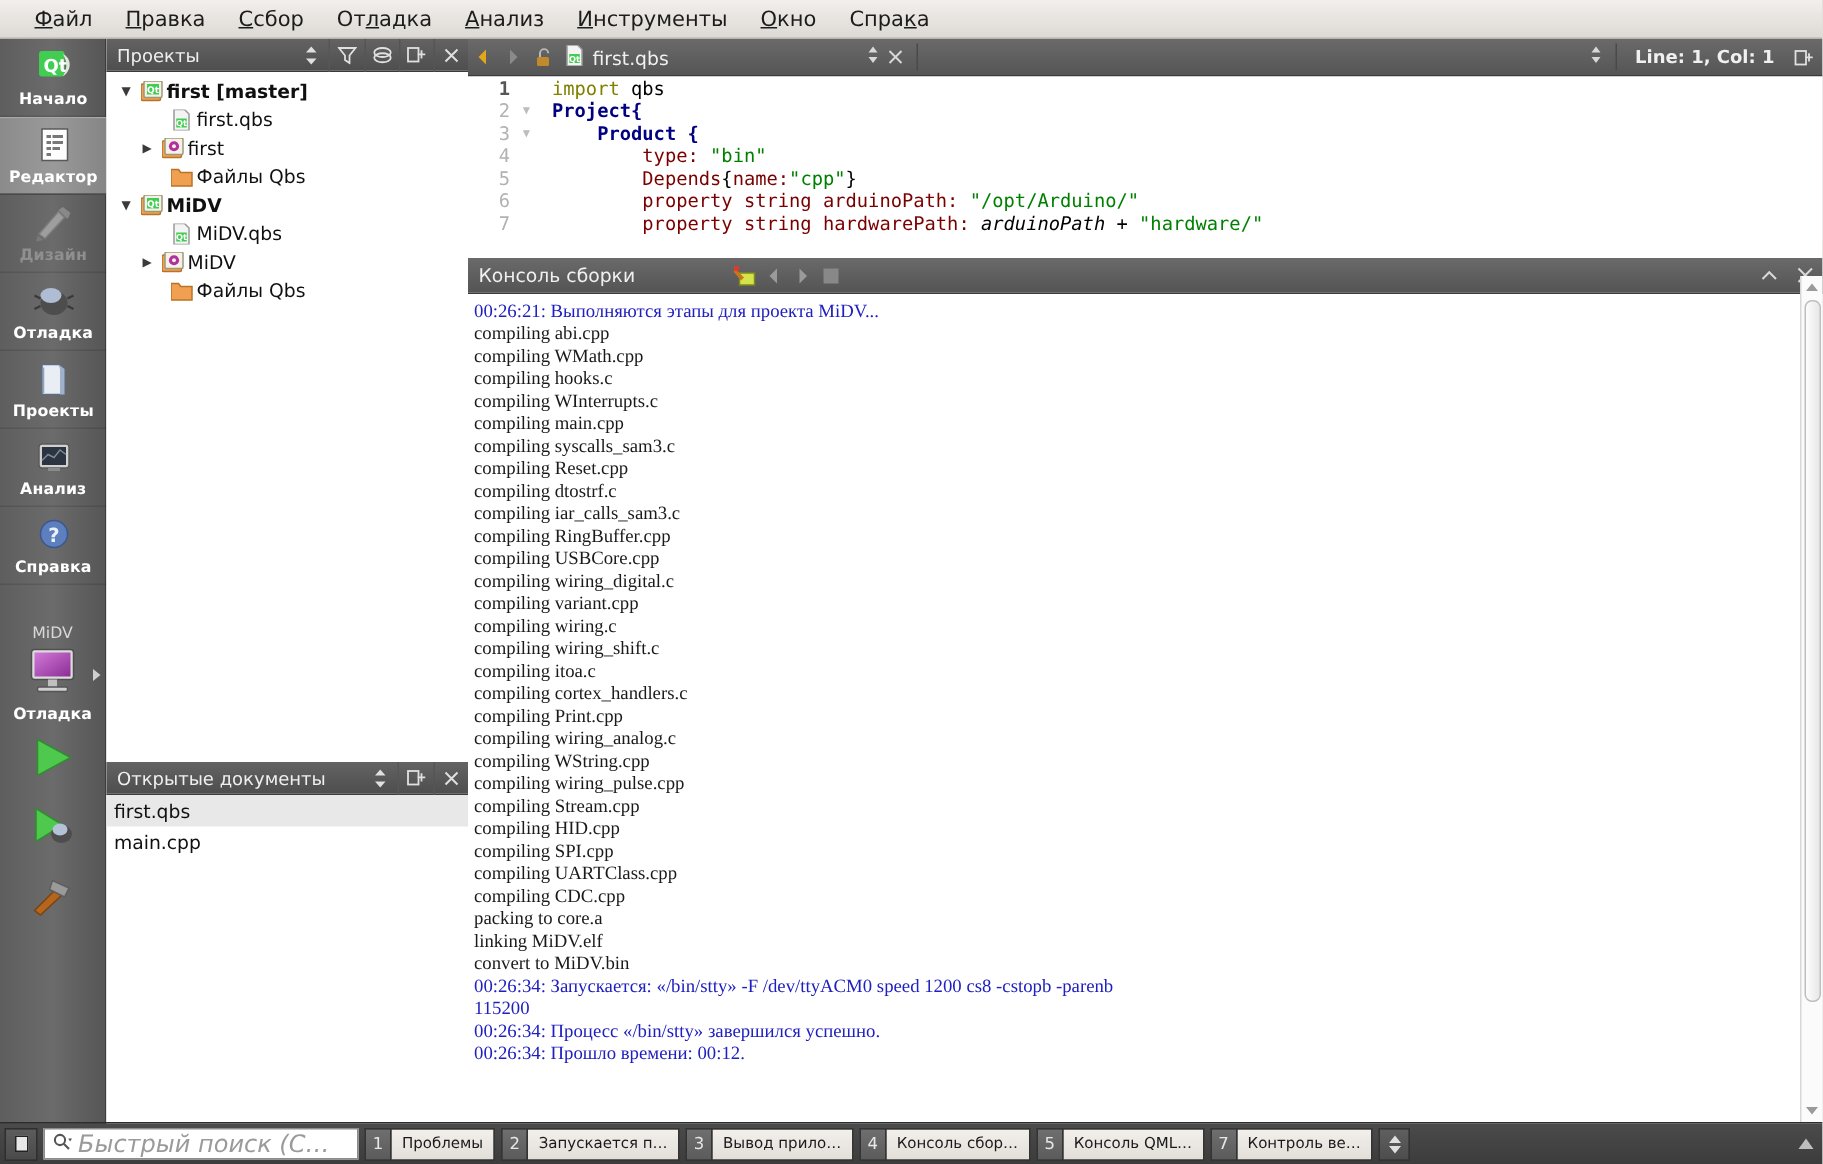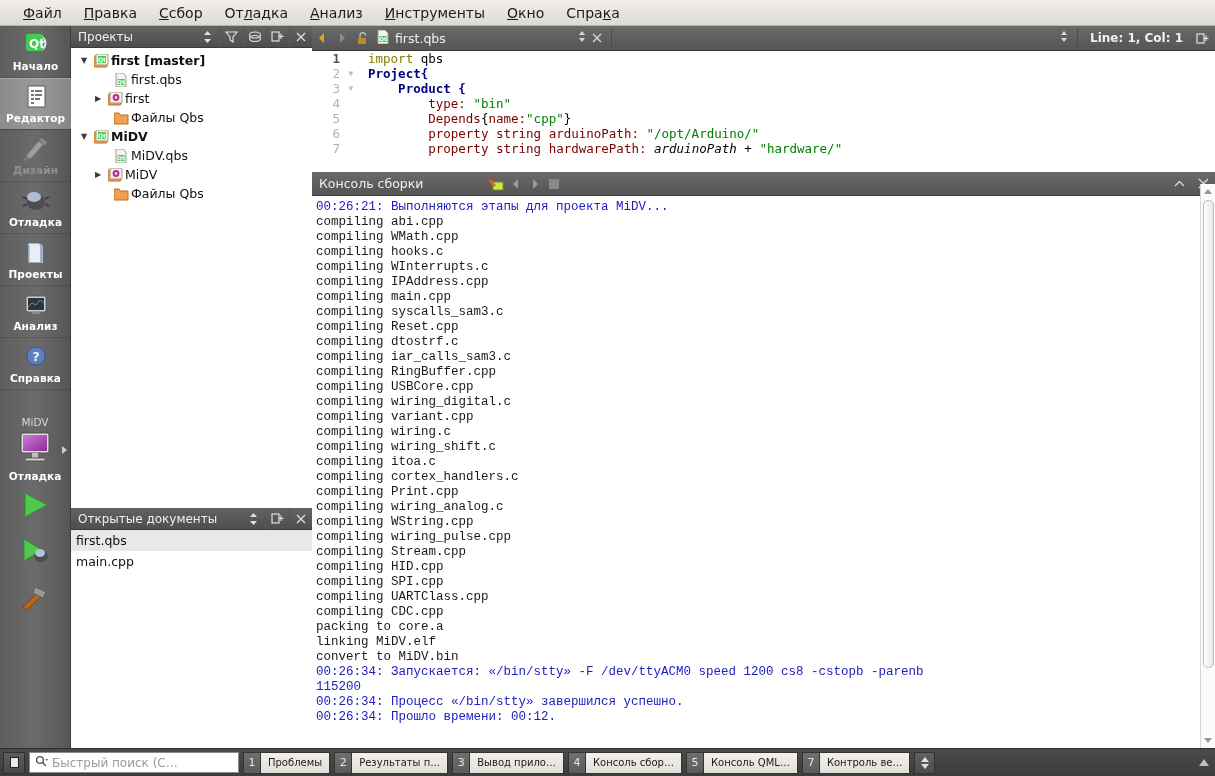--- a/index.html
+++ b/index.html
@@ -102,21 +102,21 @@
   .console { position: absolute; left: 312px; top: 160px; width: 903px; height: 588px; background: #ffffff; }
   .conhdr {
     height: 24px; background: linear-gradient(#6a6a6a, #545454);
     border-bottom: 1px solid #3a3a3a; display: flex; align-items: center; color: #f0f0f0; margin-top: 12px;
   }
   .conhdr .ctitle { font-size: 12.5px; padding-left: 7px; min-width: 175px; }
   .conhdr .cbtn { width: 19px; height: 24px; display: flex; align-items: center; justify-content: center; }
   .conhdr .spacer { flex: 1; }
   .conbody {
     position: relative; height: 564px; background: #fff; overflow: hidden;
-    font-family: Liberation Mono, monospace; font-size: 12.5px; padding: 4px 0 0 4px;
+    font-family: Liberation Serif, serif; font-size: 12.5px; padding: 4px 0 0 4px;
   }
   .oline { height: 15px; white-space: pre; color: #1a1a1a; }
   .oline.msg { color: #2020c0; }
   .cscroll { position: absolute; right: 0; top: 24px; width: 15px; height: 564px; background: #fbfbfb; border-left: 1px solid #d7d7d7; }
   .cscroll .thumb { position: absolute; left: 2px; top: 16px; width: 11px; height: 468px; background: linear-gradient(to right,#fdfdfd,#e7e7e7); border: 1px solid #bdbdbd; border-radius: 5px; }
   .cscroll .ar { position: absolute; left: 3px; width: 0; height: 0; }
   .cscroll .up { top: 5px; border-left: 4px solid transparent; border-right: 4px solid transparent; border-bottom: 5px solid #9a9a9a; }
   .cscroll .dn { bottom: 5px; border-left: 4px solid transparent; border-right: 4px solid transparent; border-top: 5px solid #9a9a9a; }
 
   
@@ -124,21 +124,21 @@
     position: absolute; left: 0; bottom: 0; width: 1215px; height: 28px;
     background: linear-gradient(#4b4b4b, #3c3c3c); display: flex; align-items: center;
     border-top: 1px solid #2c2c2c; padding-left: 3px; gap: 4px;
   }
   .sqbtn { width: 22px; height: 22px; background: linear-gradient(#5c5c5c,#4a4a4a); border: 1px solid #2f2f2f; display: flex; align-items: center; justify-content: center; }
   .sqbtn .inner { width: 9px; height: 11px; background: #e8e8e8; border: 1px solid #222; }
   .searchbox {
     width: 210px; height: 21px; background: #ffffff; border: 1px solid #8c8c8c;
     display: flex; align-items: center; gap: 3px; padding-left: 5px;
   }
-  .searchbox .ph { font-size: 12px; color: #9a9a9a; white-space: nowrap; }
+  .searchbox .ph { font-size: 16px; color: #9a9a9a; white-space: nowrap; font-style: italic; }
   .otab { height: 22px; display: flex; align-items: stretch; }
   .otab .num {
     width: 17px; background: linear-gradient(#6f6f6f,#5b5b5b); color: #e6e6e6;
     display: flex; align-items: center; justify-content: center; font-size: 11px;
     border: 1px solid #343434; border-right: none;
   }
   .otab .lab {
     background: linear-gradient(#f3f0ec,#e2ded8); color: #1a1a1a; font-size: 10px;
     display: flex; align-items: center; padding: 0 7px; border: 1px solid #343434;
     white-space: nowrap;
@@ -579,21 +579,20 @@
           </svg>
       </div>
     </div>
 
     <div class="conbody">
       <div class="oline msg">00:26:21: Выполняются этапы для проекта MiDV...</div>
       <div class="oline">compiling abi.cpp</div>
       <div class="oline">compiling WMath.cpp</div>
       <div class="oline">compiling hooks.c</div>
       <div class="oline">compiling WInterrupts.c</div>
-      <div class="oline">compiling IPAddress.cpp</div>
       <div class="oline">compiling main.cpp</div>
       <div class="oline">compiling syscalls_sam3.c</div>
       <div class="oline">compiling Reset.cpp</div>
       <div class="oline">compiling dtostrf.c</div>
       <div class="oline">compiling iar_calls_sam3.c</div>
       <div class="oline">compiling RingBuffer.cpp</div>
       <div class="oline">compiling USBCore.cpp</div>
       <div class="oline">compiling wiring_digital.c</div>
       <div class="oline">compiling variant.cpp</div>
       <div class="oline">compiling wiring.c</div>
@@ -639,21 +638,21 @@
       </span>
       <span class="ph">Быстрый поиск (C…</span>
     </div>
 
     <div class="otab">
       <div class="num">1</div>
       <div class="lab">Проблемы</div>
     </div>
     <div class="otab">
       <div class="num">2</div>
-      <div class="lab">Результаты п…</div>
+      <div class="lab">Запускается п…</div>
     </div>
     <div class="otab">
       <div class="num">3</div>
       <div class="lab">Вывод прило…</div>
     </div>
     <div class="otab">
       <div class="num">4</div>
       <div class="lab">Консоль сбор…</div>
     </div>
     <div class="otab">

